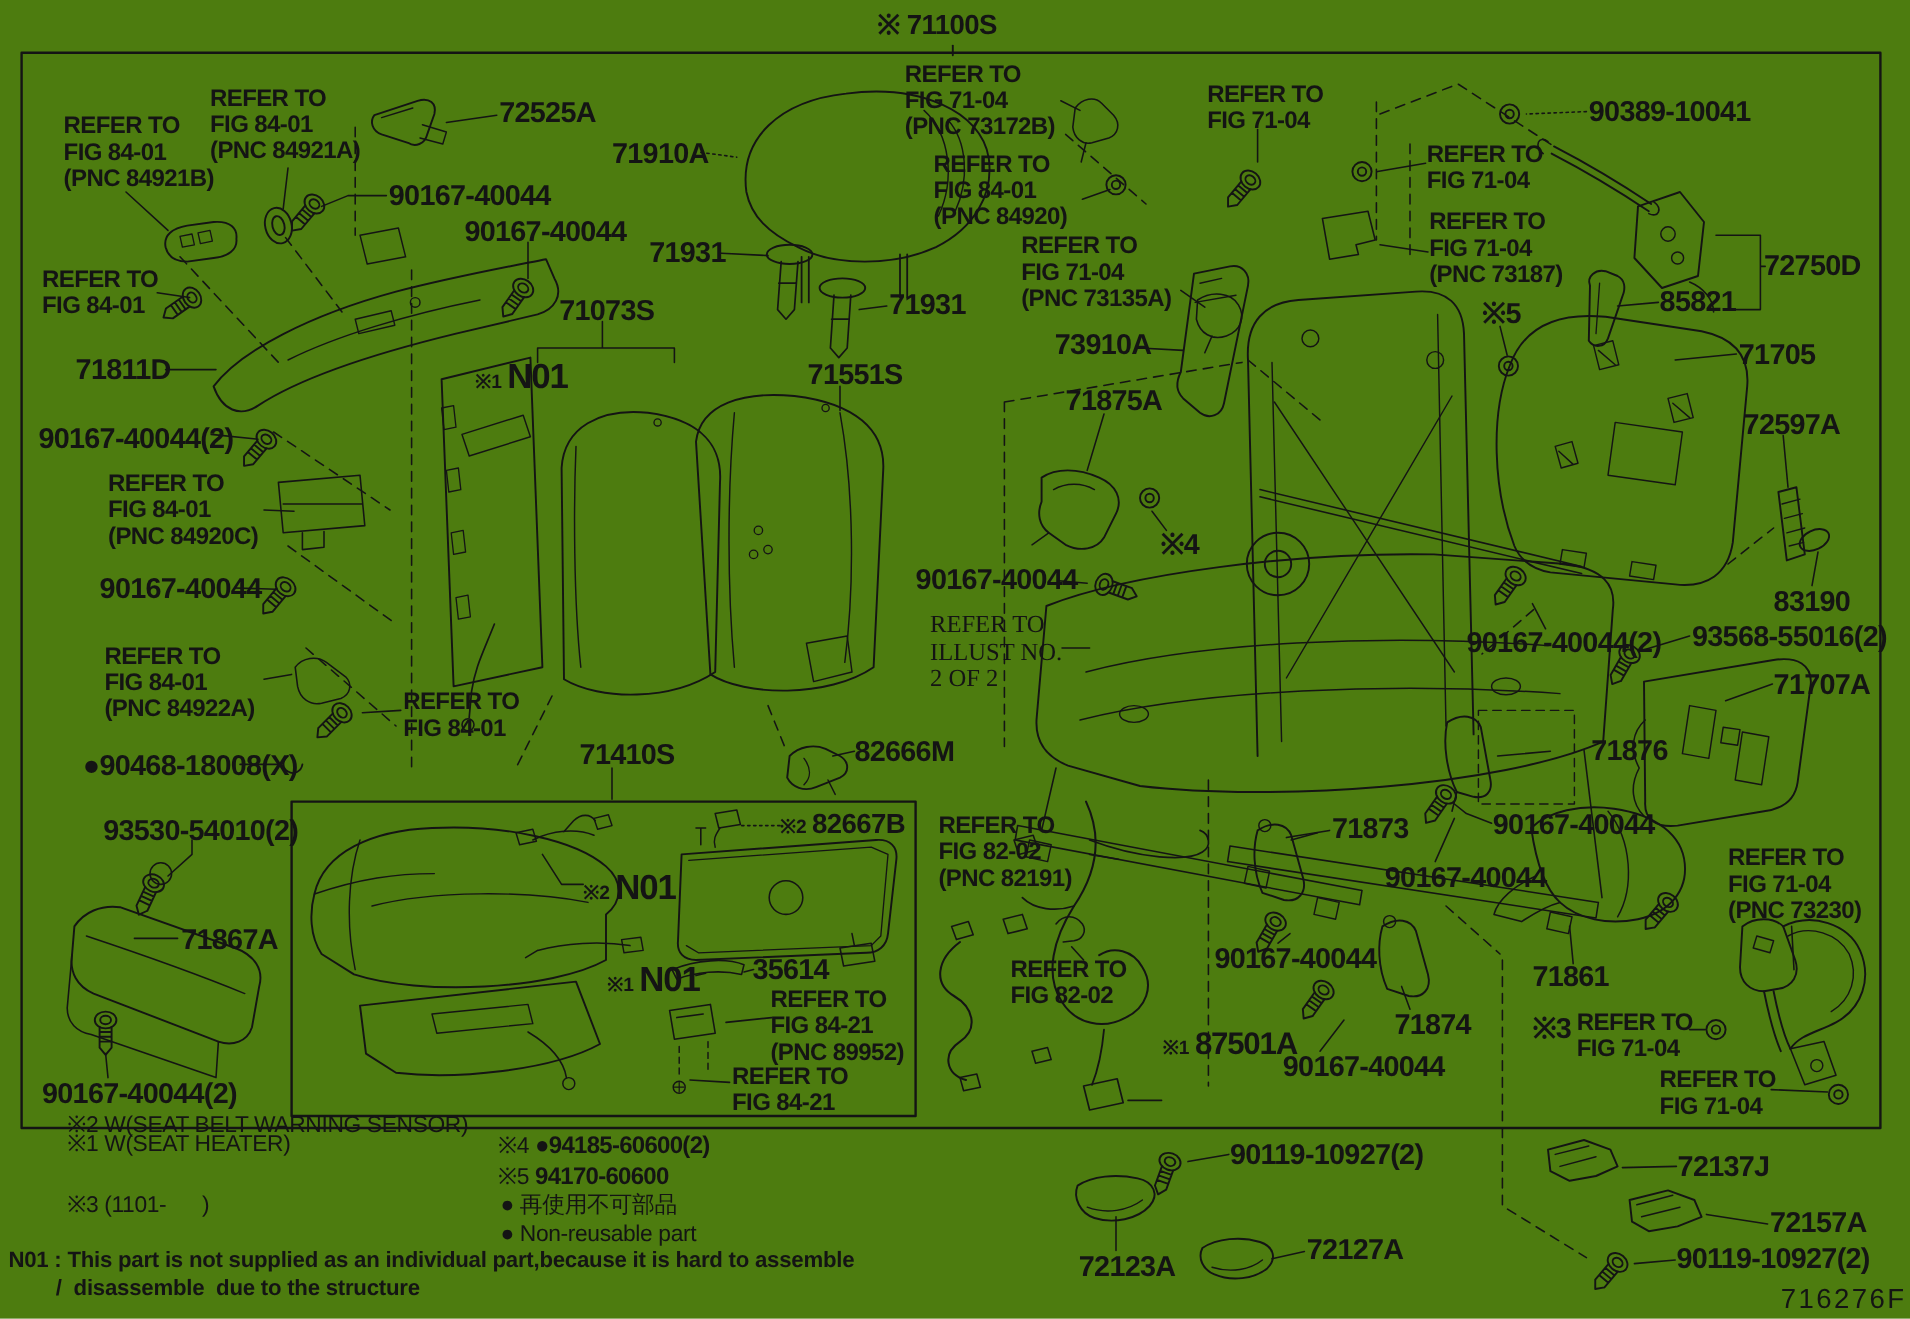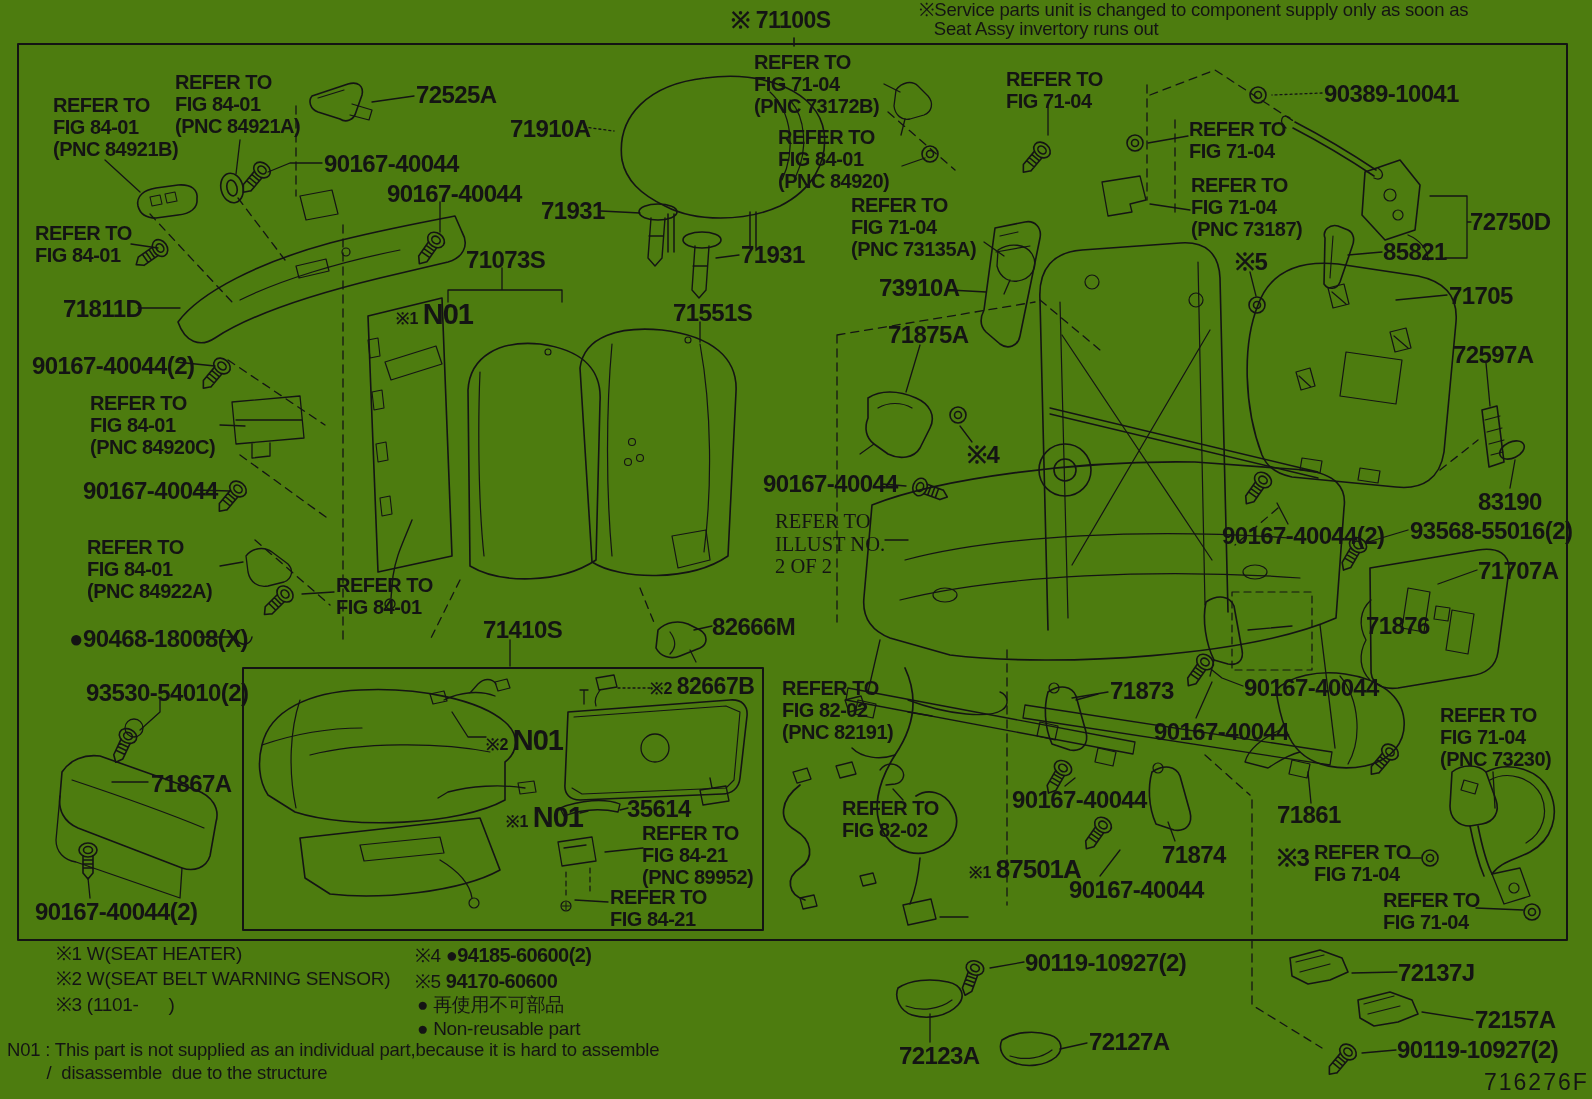--- a/index.html
+++ b/index.html
@@ -8,21 +8,21 @@
   #art{position:absolute;left:0;top:0;z-index:1;}
   .lbl{position:absolute;z-index:2;white-space:pre;font-weight:bold;color:#141414;line-height:1.1;}
   .pn{font-size:24px;letter-spacing:-0.6px;}
   .pn24{font-size:23px;letter-spacing:-0.5px;}
   .ref{font-size:20px;letter-spacing:-0.5px;}
   .big{font-size:29px;letter-spacing:-1px;}
   .big26{font-size:26px;letter-spacing:-1px;}
   .sm{font-size:16px;}
   .leg{font-weight:normal;font-size:19px;letter-spacing:-0.3px;margin-left:44px;}
   .legb{font-weight:bold;font-size:20px;letter-spacing:-0.6px;}
-  .note{font-weight:normal;font-size:18.5px;letter-spacing:-0.2px;line-height:1.25;}
+  .note{font-weight:bold;font-size:18.5px;letter-spacing:-0.2px;line-height:1.25;}
   .svc{font-weight:normal;font-size:18.5px;letter-spacing:-0.2px;line-height:1.05;}
   .figno{font-weight:normal;font-size:23px;letter-spacing:2px;}
   .serif{font-family:"Liberation Serif",serif;font-weight:normal;font-size:20.5px;}
   svg *{vector-effect:non-scaling-stroke;}
 </style>
 </head>
 <body>
 
 <div id="stage">
 
@@ -372,22 +372,20 @@
     <path d="M1007,650 V905"></path>
     <path d="M1205,755 L1250,795"></path>
     <path d="M1278,508 L1235,545"></path>
     <path d="M1440,470 L1478,440"></path>
     <path d="M460,580 L430,640"></path>
     <path d="M640,588 L655,625"></path>
   </g>
 </svg>
 
 <div class="lbl pn24" style="left:731px;top:8px">※ 71100S</div>
-<div class="lbl svc" style="left:919px;top:0px">※Service parts unit is changed to component supply only as soon as
-   Seat Assy invertory runs out</div>
 <div class="lbl figno" style="left:1484px;top:1070px">716276F</div>
 
 <div class="lbl ref" style="left:53px;top:94px">REFER TO
 FIG 84-01
 (PNC 84921B)</div>
 <div class="lbl ref" style="left:175px;top:71px">REFER TO
 FIG 84-01
 (PNC 84921A)</div>
 <div class="lbl pn" style="left:416px;top:82px">72525A</div>
 <div class="lbl pn" style="left:324px;top:151px">90167-40044</div>
@@ -455,21 +453,21 @@
 (PNC 73187)</div>
 <div class="lbl pn" style="left:1470px;top:209px">72750D</div>
 <div class="lbl pn" style="left:1383px;top:239px">85821</div>
 <div class="lbl pn" style="left:1235px;top:249px">※5</div>
 <div class="lbl pn" style="left:1449px;top:283px">71705</div>
 <div class="lbl pn" style="left:1453px;top:342px">72597A</div>
 <div class="lbl pn" style="left:1478px;top:489px">83190</div>
 <div class="lbl pn" style="left:1410px;top:518px">93568-55016(2)</div>
 <div class="lbl pn" style="left:1222px;top:523px">90167-40044(2)</div>
 <div class="lbl pn" style="left:1478px;top:558px">71707A</div>
-<div class="lbl pn" style="left:1366px;top:613px">71876</div>
+<div class="lbl pn" style="left:1326px;top:613px">71876</div>
 
 <div class="lbl ref" style="left:782px;top:677px">REFER TO
 FIG 82-02
 (PNC 82191)</div>
 <div class="lbl pn" style="left:1110px;top:678px">71873</div>
 <div class="lbl pn" style="left:1244px;top:675px">90167-40044</div>
 <div class="lbl pn" style="left:1154px;top:719px">90167-40044</div>
 <div class="lbl pn" style="left:1012px;top:787px">90167-40044</div>
 <div class="lbl ref" style="left:842px;top:797px">REFER TO
 FIG 82-02</div>
@@ -486,21 +484,21 @@
 FIG 71-04</div>
 <div class="lbl ref" style="left:1383px;top:889px">REFER TO
 FIG 71-04</div>
 <div class="lbl pn" style="left:1398px;top:960px">72137J</div>
 <div class="lbl pn" style="left:1475px;top:1007px">72157A</div>
 <div class="lbl pn" style="left:1397px;top:1037px">90119-10927(2)</div>
 <div class="lbl pn" style="left:899px;top:1043px">72123A</div>
 <div class="lbl pn" style="left:1089px;top:1029px">72127A</div>
 
 <div class="lbl leg" style="left:12px;top:944px">※1 W(SEAT HEATER)</div>
-<div class="lbl leg" style="left:12px;top:969px">※2 W(SEAT BELT WARNING SENSOR)</div>
+<div class="lbl leg" style="left:12px;top:928px">※2 W(SEAT BELT WARNING SENSOR)</div>
 <div class="lbl leg" style="left:12px;top:995px">※3 (1101-      )</div>
 <div class="lbl" style="left:371px;top:944px"><span class="leg">※4 </span><span class="legb">●94185-60600(2)</span></div>
 <div class="lbl" style="left:371px;top:970px"><span class="leg">※5 </span><span class="legb">94170-60600</span></div>
 <div class="lbl leg" style="left:373px;top:995px">● 再使用不可部品</div>
 <div class="lbl leg" style="left:373px;top:1019px">● Non-reusable part</div>
 <div class="lbl note" style="left:7px;top:1038px">N01 : This part is not supplied as an individual part,because it is hard to assemble
         /  disassemble  due to the structure</div>
 
 </div>
 

